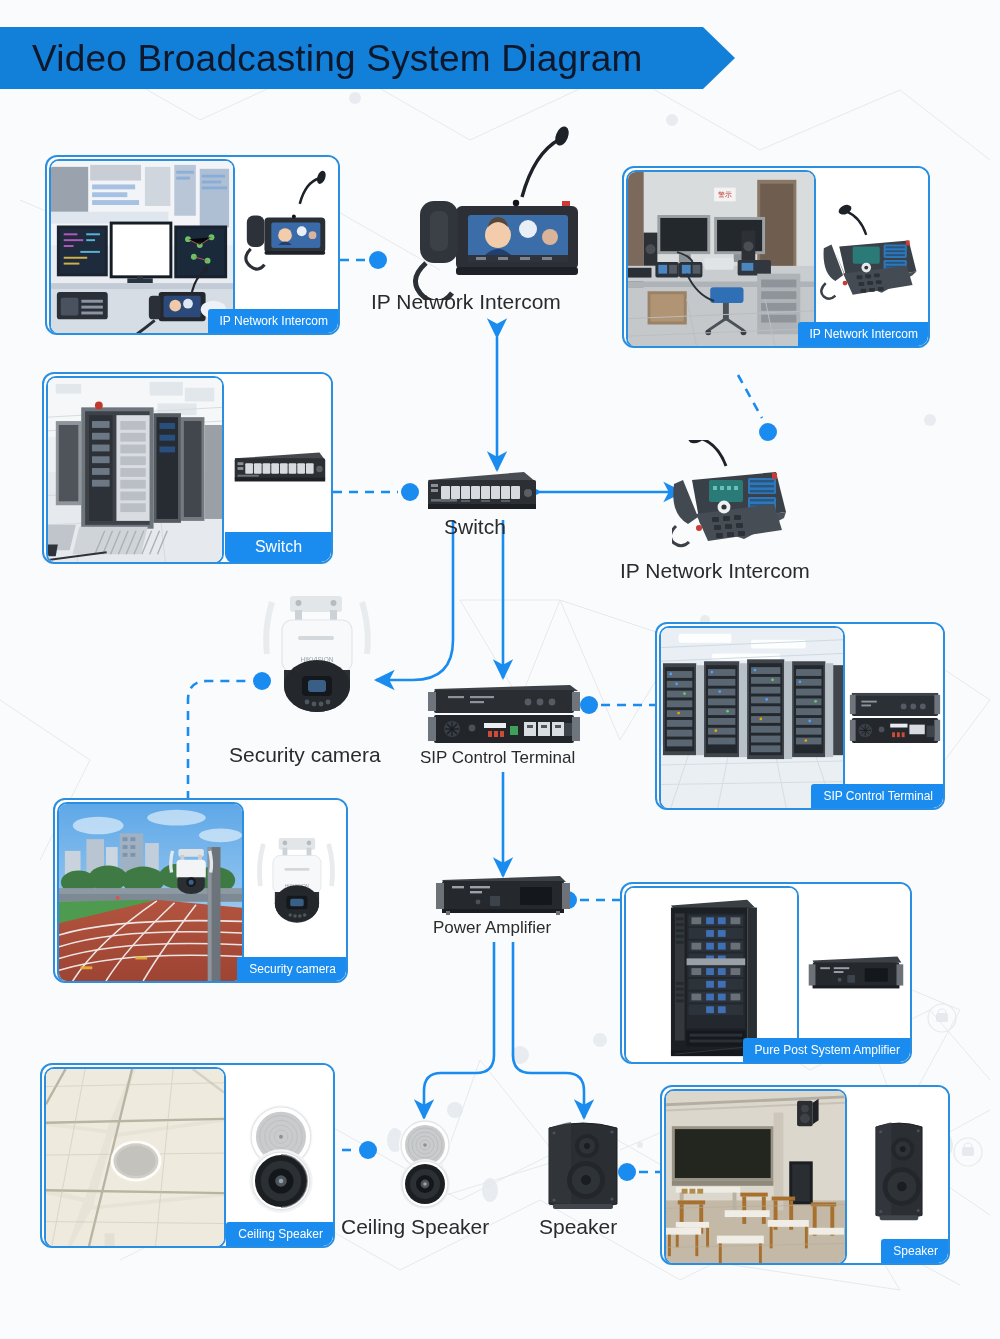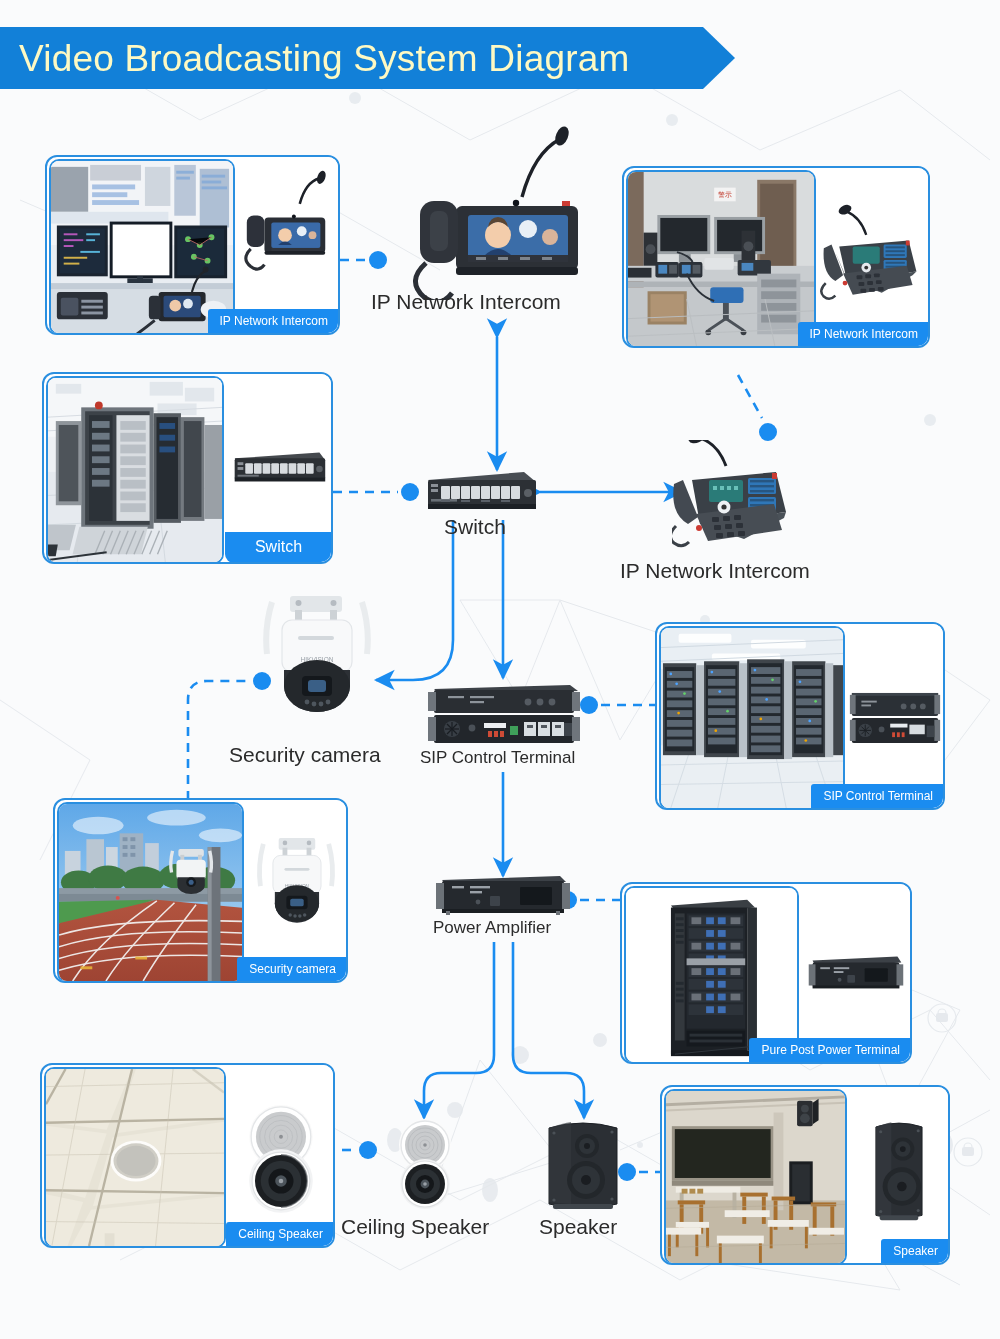--- a/index.html
+++ b/index.html
@@ -15,22 +15,22 @@
   .bg-net{position:absolute;inset:0;z-index:0;pointer-events:none;}
 
   
   .banner{
     position:absolute;left:0;top:27px;width:735px;height:62px;z-index:5;
     background:#1280d8;
     clip-path:polygon(0 0, 703px 0, 735px 31px, 703px 62px, 0 62px);
     display:flex;align-items:center;
   }
   .banner-text{
-    color:#fef9c3;font-size:37px;line-height:1;letter-spacing:.2px;
-    padding-left:19px;white-space:nowrap;font-weight:400;
+    color:#0f172a;font-size:37px;line-height:1;letter-spacing:.2px;
+    padding-left:32px;white-space:nowrap;font-weight:400;
   }
 
   
   .links{position:absolute;inset:0;z-index:2;pointer-events:none;}
 
   
   .card{
     position:absolute;z-index:3;
     border:2px solid #2a8fe0;border-radius:12px;background:#ffffff;
     box-sizing:border-box;overflow:hidden;
@@ -866,21 +866,21 @@
               <rect x="12" y="9" width="10" height="2"></rect>
               <rect x="26" y="9" width="16" height="2"></rect>
               <rect x="26" y="13" width="10" height="2"></rect>
             </g>
           <rect x="58" y="10" width="24" height="14" rx="1" fill="#14181c"></rect>
           <rect x="40" y="17" width="8" height="8" rx="1" fill="#3d434a"></rect>
           <circle cx="32" cy="22" r="2" fill="#4b5158"></circle>
           <rect x="4" y="28" width="90" height="3" fill="#1a1e22"></rect>
         </g>
       </svg>
-      <div class="plabel">Pure Post Power Terminal</div>
+      <div class="plabel">Pure Post System Amplifier</div>
     </div>
   </div>
 
   <div class="card" style="left:40px;top:1063px;width:295px;height:185px;">
     <div class="photo" style="width:182px;">
       <svg class="scene" viewBox="0 0 182 181" preserveAspectRatio="none" xmlns="http://www.w3.org/2000/svg">
         <rect width="182" height="181" fill="#e7e3d6"></rect>
         <g fill="#eeeade">
           <path d="M0 0 L88 0 L62 62 L0 54 Z"></path>
           <path d="M92 0 L182 0 L182 50 L70 66 Z"></path>

